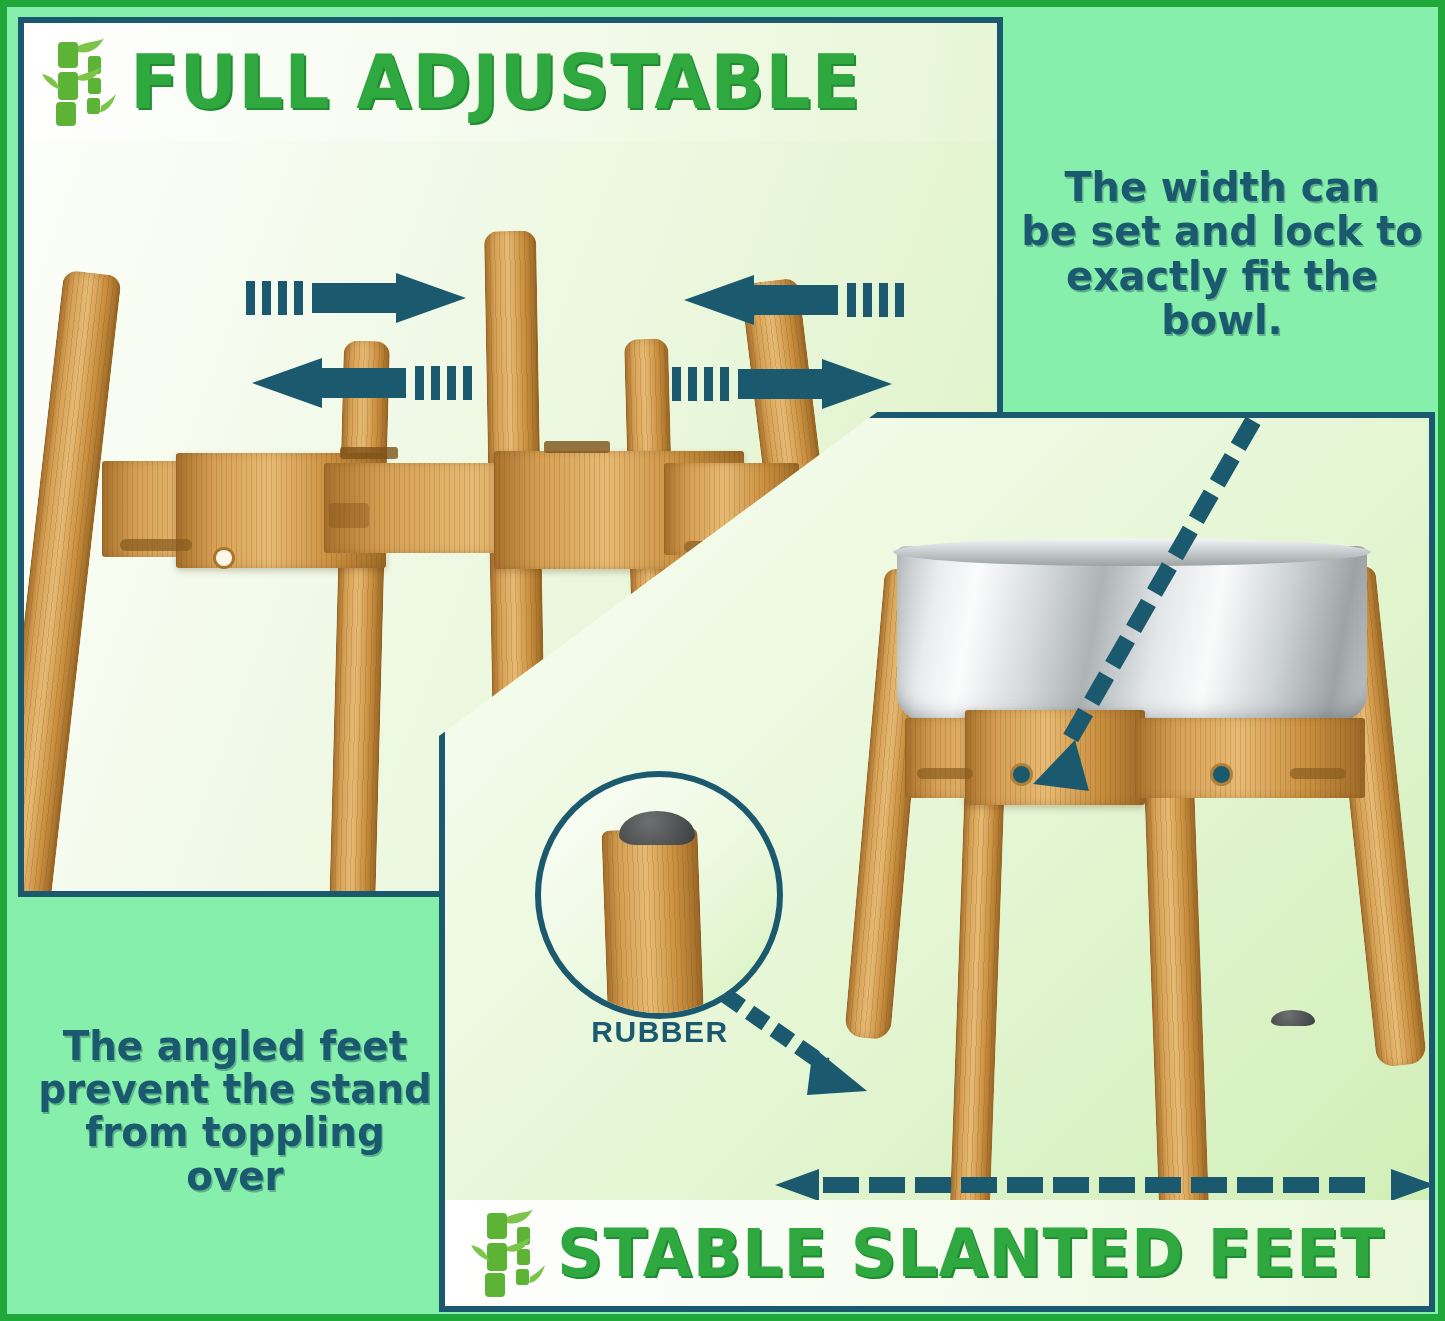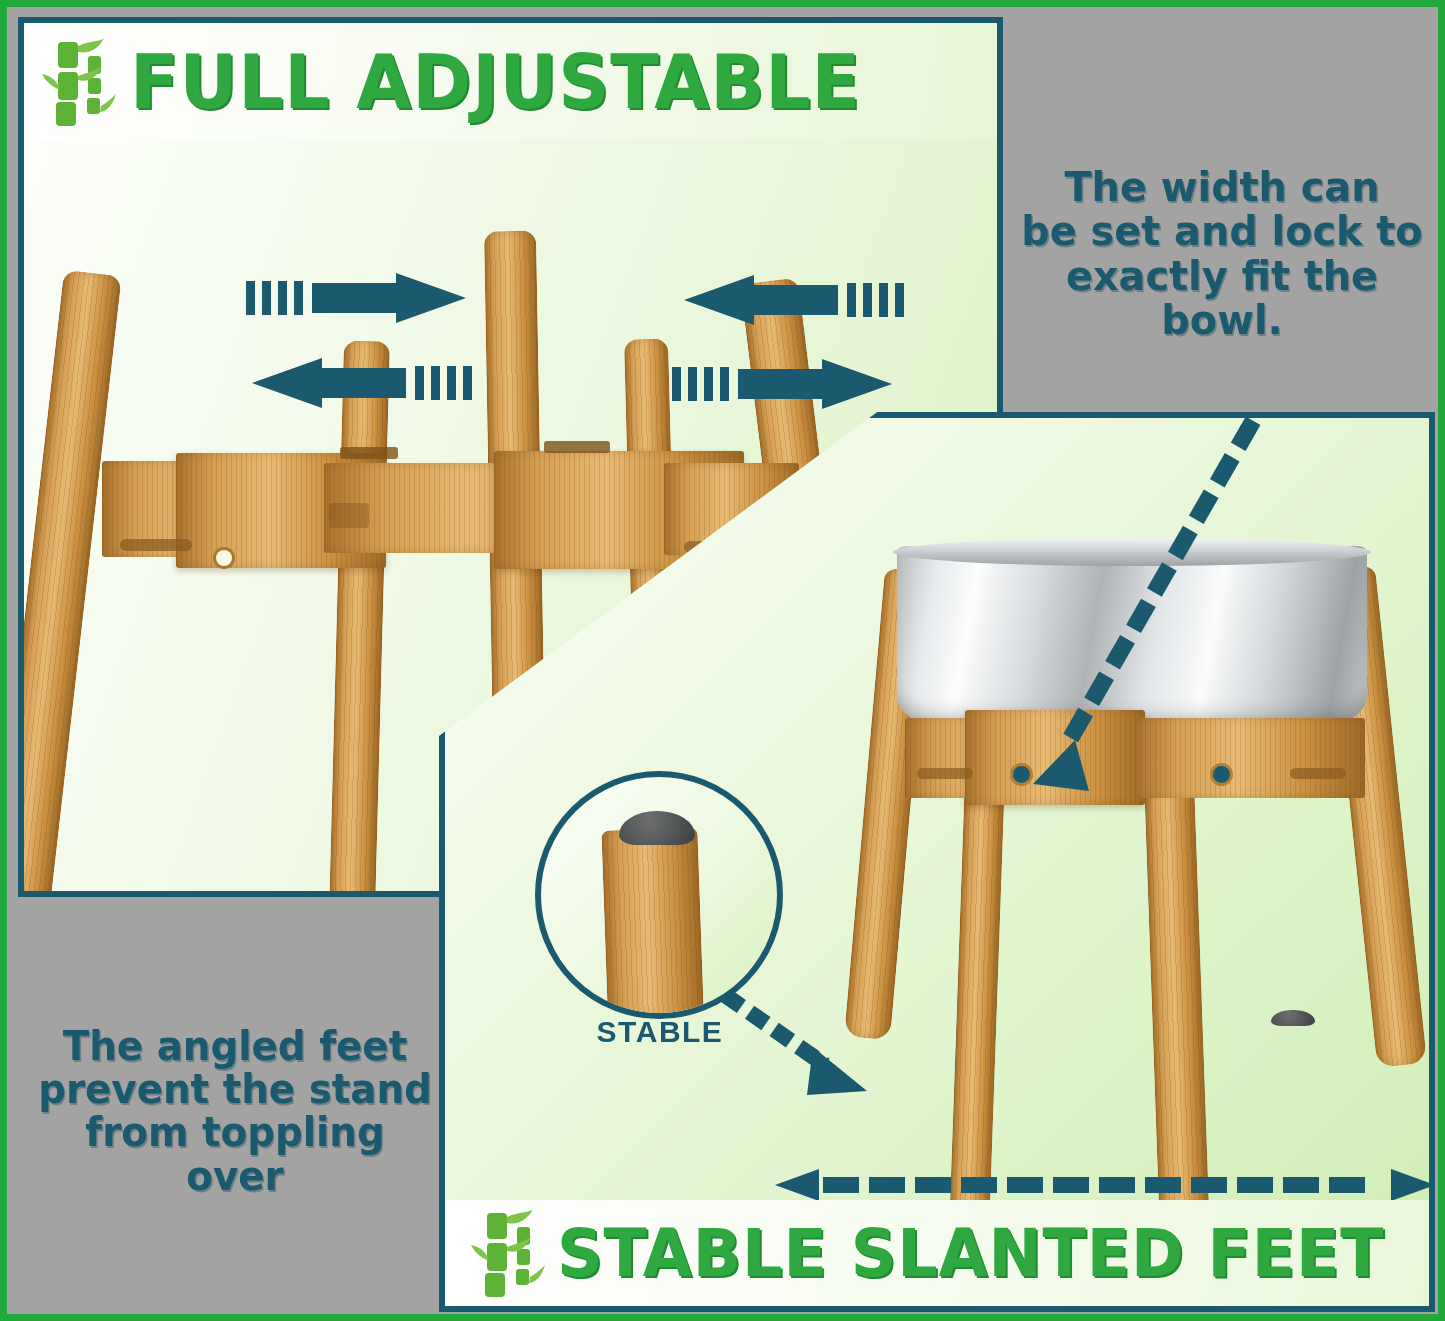--- a/index.html
+++ b/index.html
@@ -1,21 +1,21 @@
 <!DOCTYPE html>
 <html><head>
 <meta charset="utf-8">
 <style>
   html,body{margin:0;padding:0;background:#fff;}
   body{font-family:"Liberation Sans",sans-serif;}
 
   .stage{
     position:relative;
     width:1445px;height:1321px;
-    background:#a3a3a3;
+    background:#86efac;
     overflow:hidden;
     box-sizing:border-box;
     border:7px solid #20a83a;
   }
 
   
   .panel-left{
     position:absolute;
     left:11px;top:10px;
     width:985px;height:880px;
@@ -330,16 +330,16 @@
   </div>
 
   <div class="txt-teal" id="angled-text">
     <div>The angled feet</div>
     <div>prevent the stand</div>
     <div>from toppling</div>
     <div>over</div>
   </div>
 
   <div class="label-pads">
-    <div>STABLE</div>
+    <div>RUBBER</div>
   </div>
 
 </div>
 
 </body></html>

